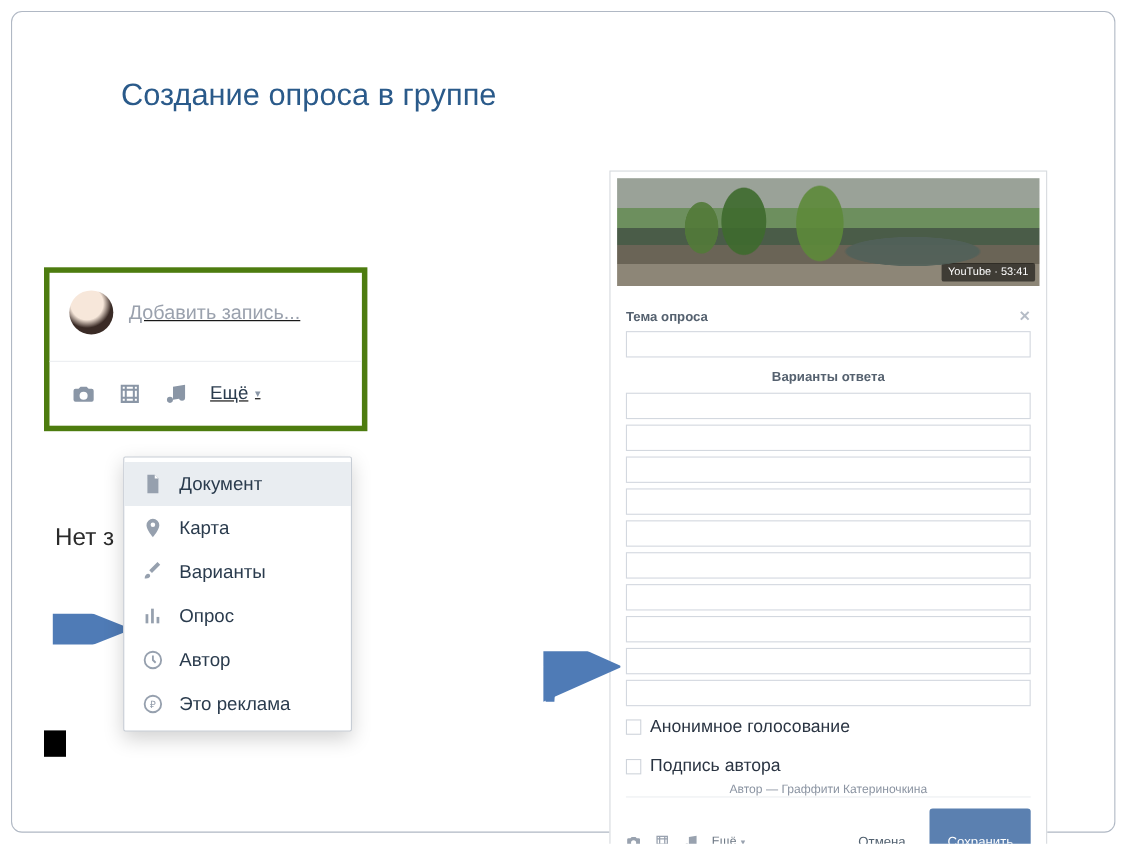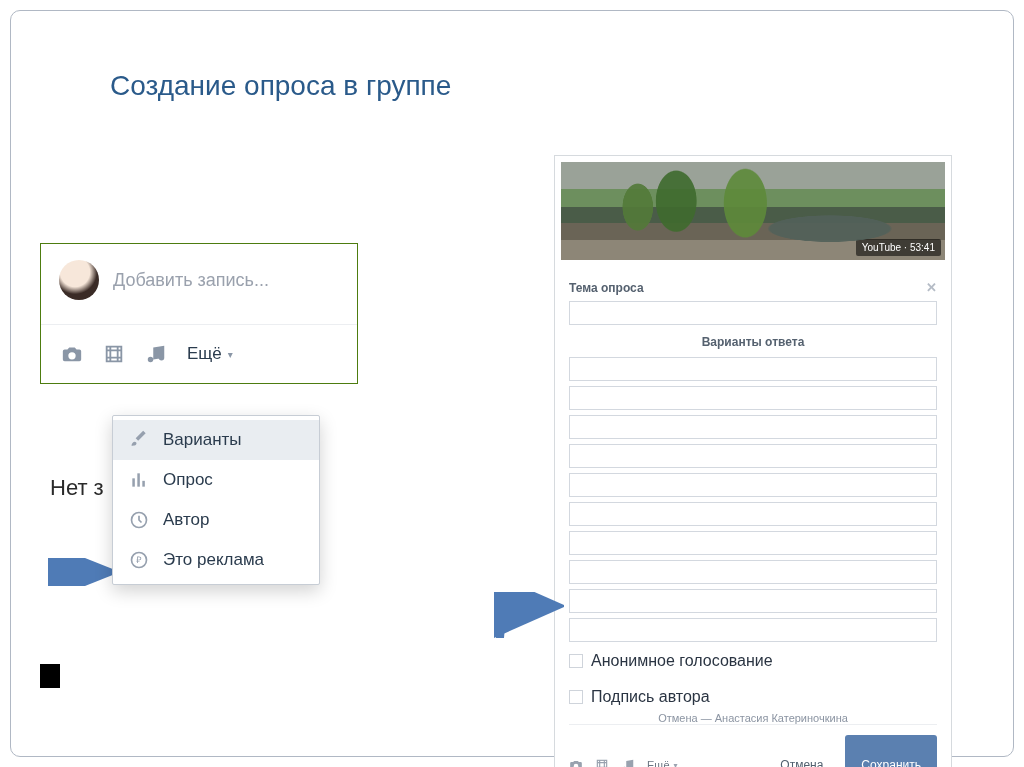--- a/index.html
+++ b/index.html
@@ -23,23 +23,24 @@
     font-size: 28px;
     color: #2a5a8a;
     font-weight: 400;
   }
 
   
   .left-panel {
     position: absolute;
     top: 243px;
     left: 40px;
-    width: 318px;
-    background: #fff;
-    border: 1px solid #4d7c0f;
+    width: 294px;
+    background: #fff;
+    border: 5px solid #4d7c0f;
+    text-decoration: underline;
   }
   .compose-row {
     display: flex;
     align-items: center;
     padding: 16px 18px 24px;
     gap: 14px;
   }
   .avatar {
     width: 40px; height: 40px;
     border-radius: 50%;
@@ -269,20 +270,37 @@
     </span>
   </div>
 </div>
 
 <div class="partial-text">Нет з</div>
 
 <div class="dropdown">
   <div class="item">
     <span class="ico">
       <svg viewBox="0 0 24 24" fill="currentColor">
+          <path d="M6 2h8l4 4v16H6z"></path>
+          <path d="M14 2v4h4" fill="#fff"></path>
+        </svg>
+    </span>
+    <span>Документ</span>
+  </div>
+  <div class="item">
+    <span class="ico">
+      <svg viewBox="0 0 24 24" fill="currentColor">
+          <path d="M12 2a7 7 0 00-7 7c0 5 7 13 7 13s7-8 7-13a7 7 0 00-7-7zm0 9a2.5 2.5 0 110-5 2.5 2.5 0 010 5z"></path>
+        </svg>
+    </span>
+    <span>Карта</span>
+  </div>
+  <div class="item">
+    <span class="ico">
+      <svg viewBox="0 0 24 24" fill="currentColor">
           <path d="M20 4l-9 9-3-3 9-9zM7 14c-2 0-4 2-4 5 2 0 6 0 6-3 0-1-1-2-2-2z"></path>
         </svg>
     </span>
     <span>Варианты</span>
   </div>
   <div class="item">
     <span class="ico">
       <svg viewBox="0 0 24 24" fill="currentColor">
           <rect x="4" y="10" width="3" height="10"></rect>
           <rect x="10" y="4" width="3" height="16"></rect>
@@ -351,21 +369,21 @@
 
     <div class="check-row">
       <span class="box"></span>
       <span>Анонимное голосование</span>
     </div>
 
     <div class="check-row" style="margin-top:18px">
       <span class="box"></span>
       <span>Подпись автора</span>
     </div>
-    <div class="author-line">Отмена — Анастасия Катериночкина</div>
+    <div class="author-line">Автор — Граффити Катериночкина</div>
 
     <div class="post-footer">
       <span class="mini">
         <svg viewBox="0 0 24 24" fill="currentColor">
             <path d="M4 7h3l2-2h6l2 2h3a2 2 0 012 2v9a2 2 0 01-2 2H4a2 2 0 01-2-2V9a2 2 0 012-2zm8 3a4 4 0 100 8 4 4 0 000-8z"></path>
           </svg>
       </span>
       <span class="mini">
         <svg viewBox="0 0 24 24" fill="none" stroke="currentColor" stroke-width="2">
             <rect x="4" y="4" width="16" height="16"></rect>

